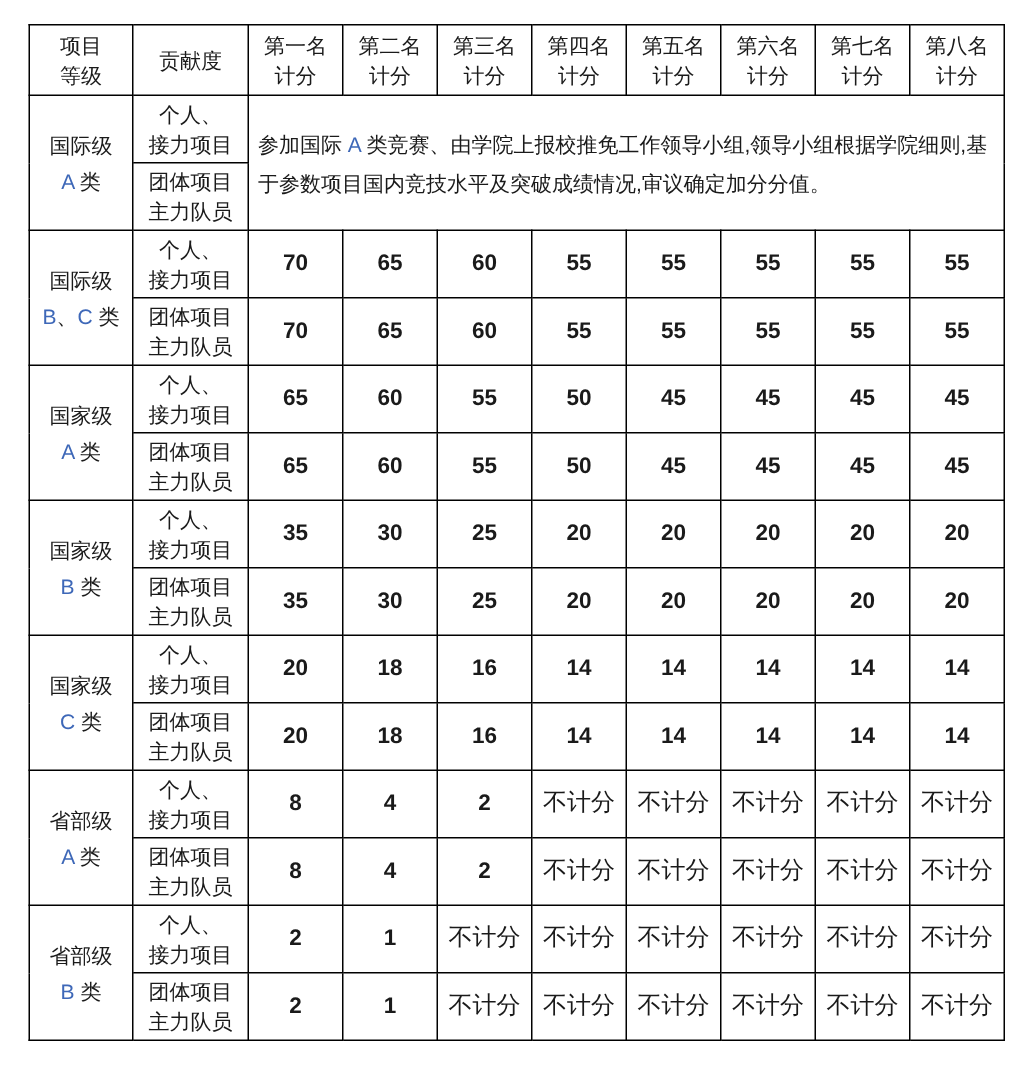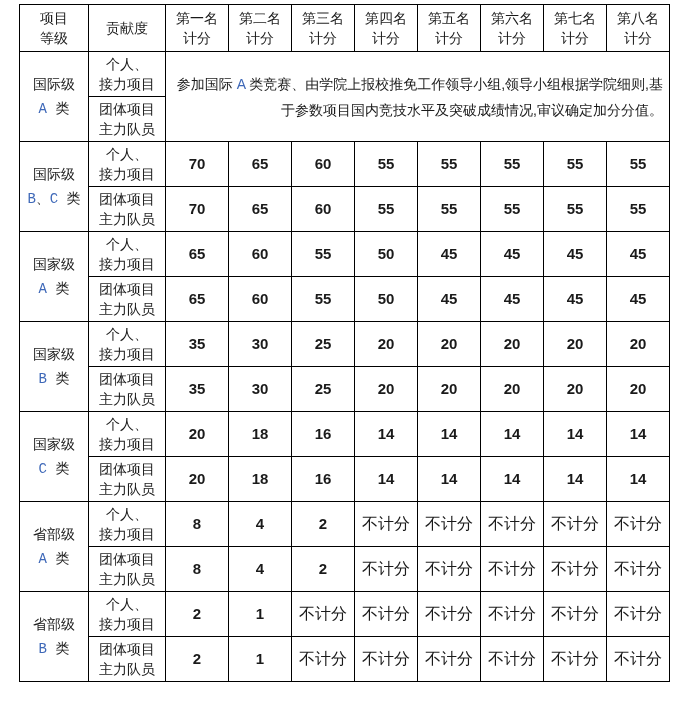--- a/index.html
+++ b/index.html
@@ -12,43 +12,43 @@
   html,body{margin:0;padding:0;}
   body{
     width:684px;height:717px;
     background:var(--background);
     font-family:"Liberation Sans","DejaVu Sans",sans-serif;
     color:var(--text_color);
   }
   table.score-table{
     border-collapse:collapse;
     table-layout:fixed;
-    margin:4px 0 0 19px;
+    margin:16px 0 0 19px;
     width:650px;
   }
   td,th{
     border:1px solid var(--border_color);
     text-align:center;
     vertical-align:middle;
     padding:0;
     font-weight:normal;
     font-size:14px;
     line-height:20px;
     overflow:hidden;
   }
   tr.hdr{height:47px;}
   tr.sub{height:45px;}
-  td.level{line-height:24px;font-family:Liberation Mono, monospace;}
+  td.level{line-height:24px;}
   td.num{
     font-size:15px;
     font-weight:bold;
   }
   td.txt{font-size:16px;font-weight:normal;}
   td.note{
-    text-align:right;
+    text-align:left;
     font-size:14px;
     line-height:26px;
     padding:0 6px;
   }
   .latin{color:var(--latin_color);}
 </style>
 </head>
 <body>
 
 <table class="score-table">

